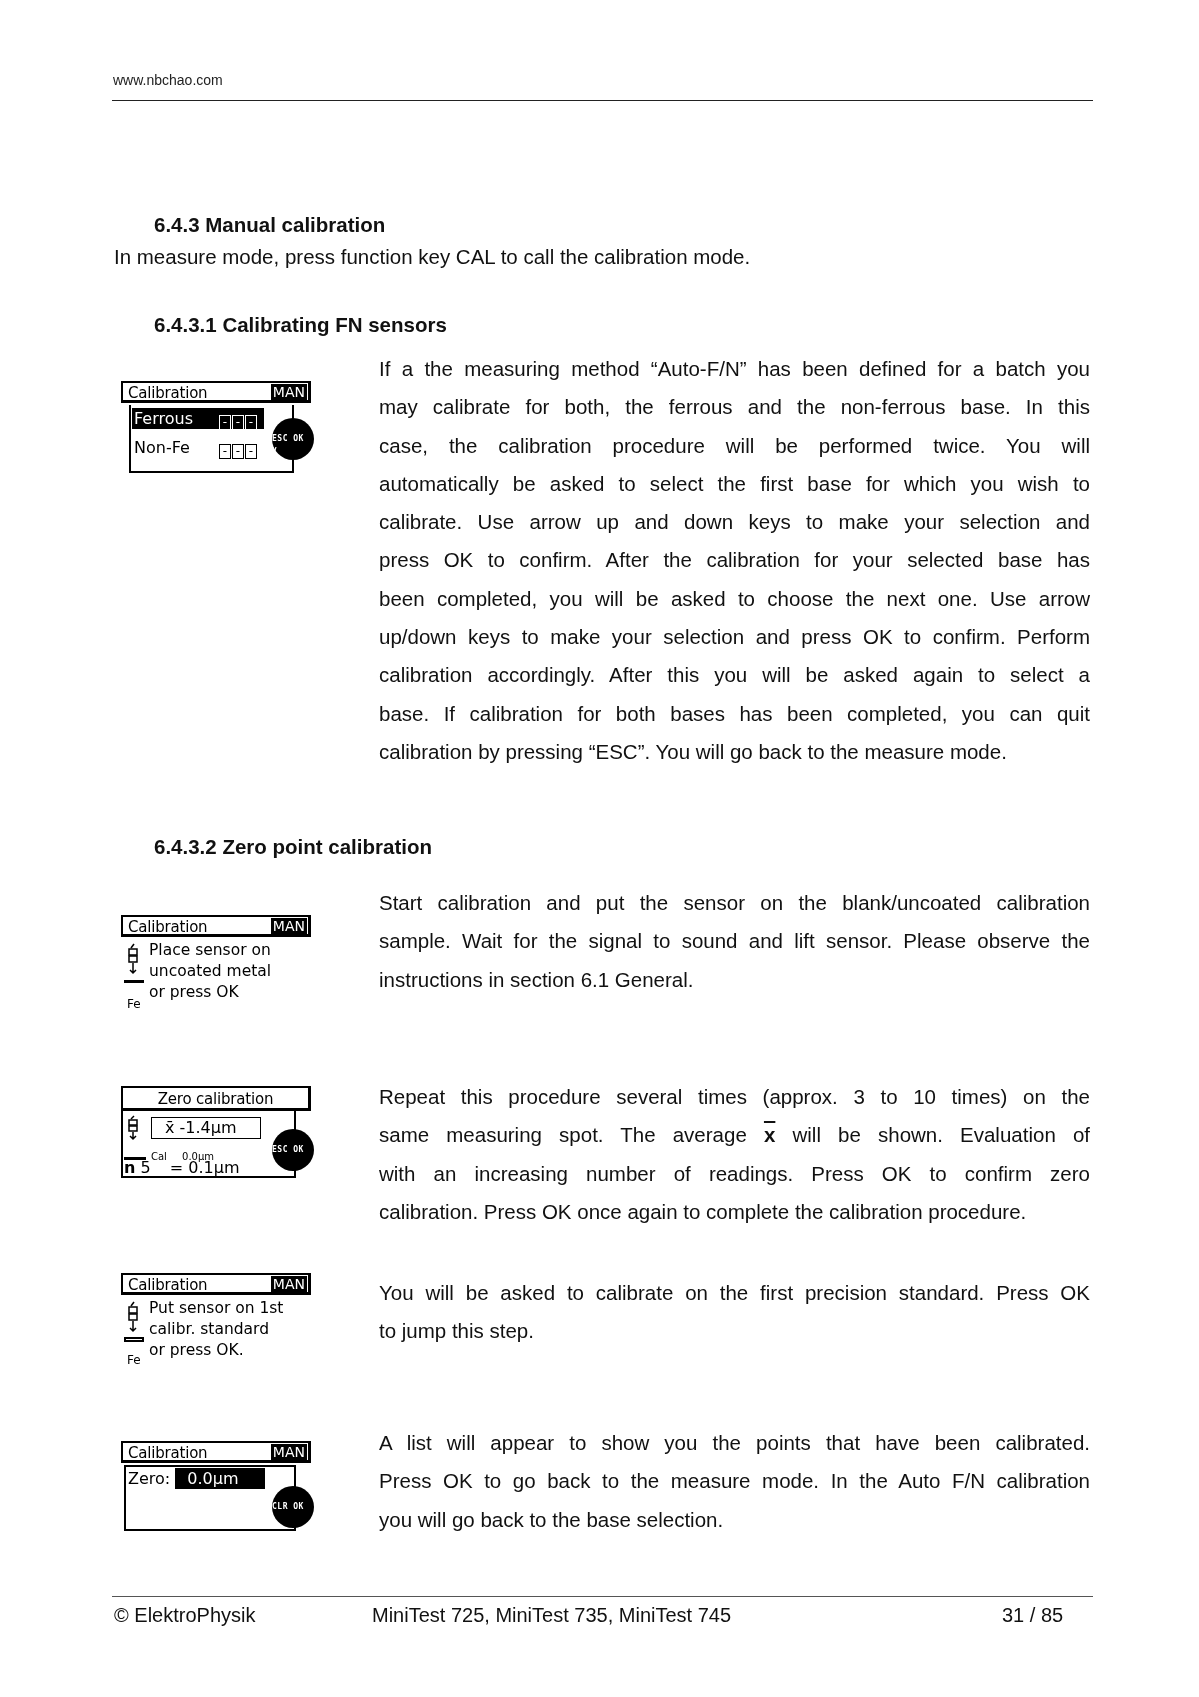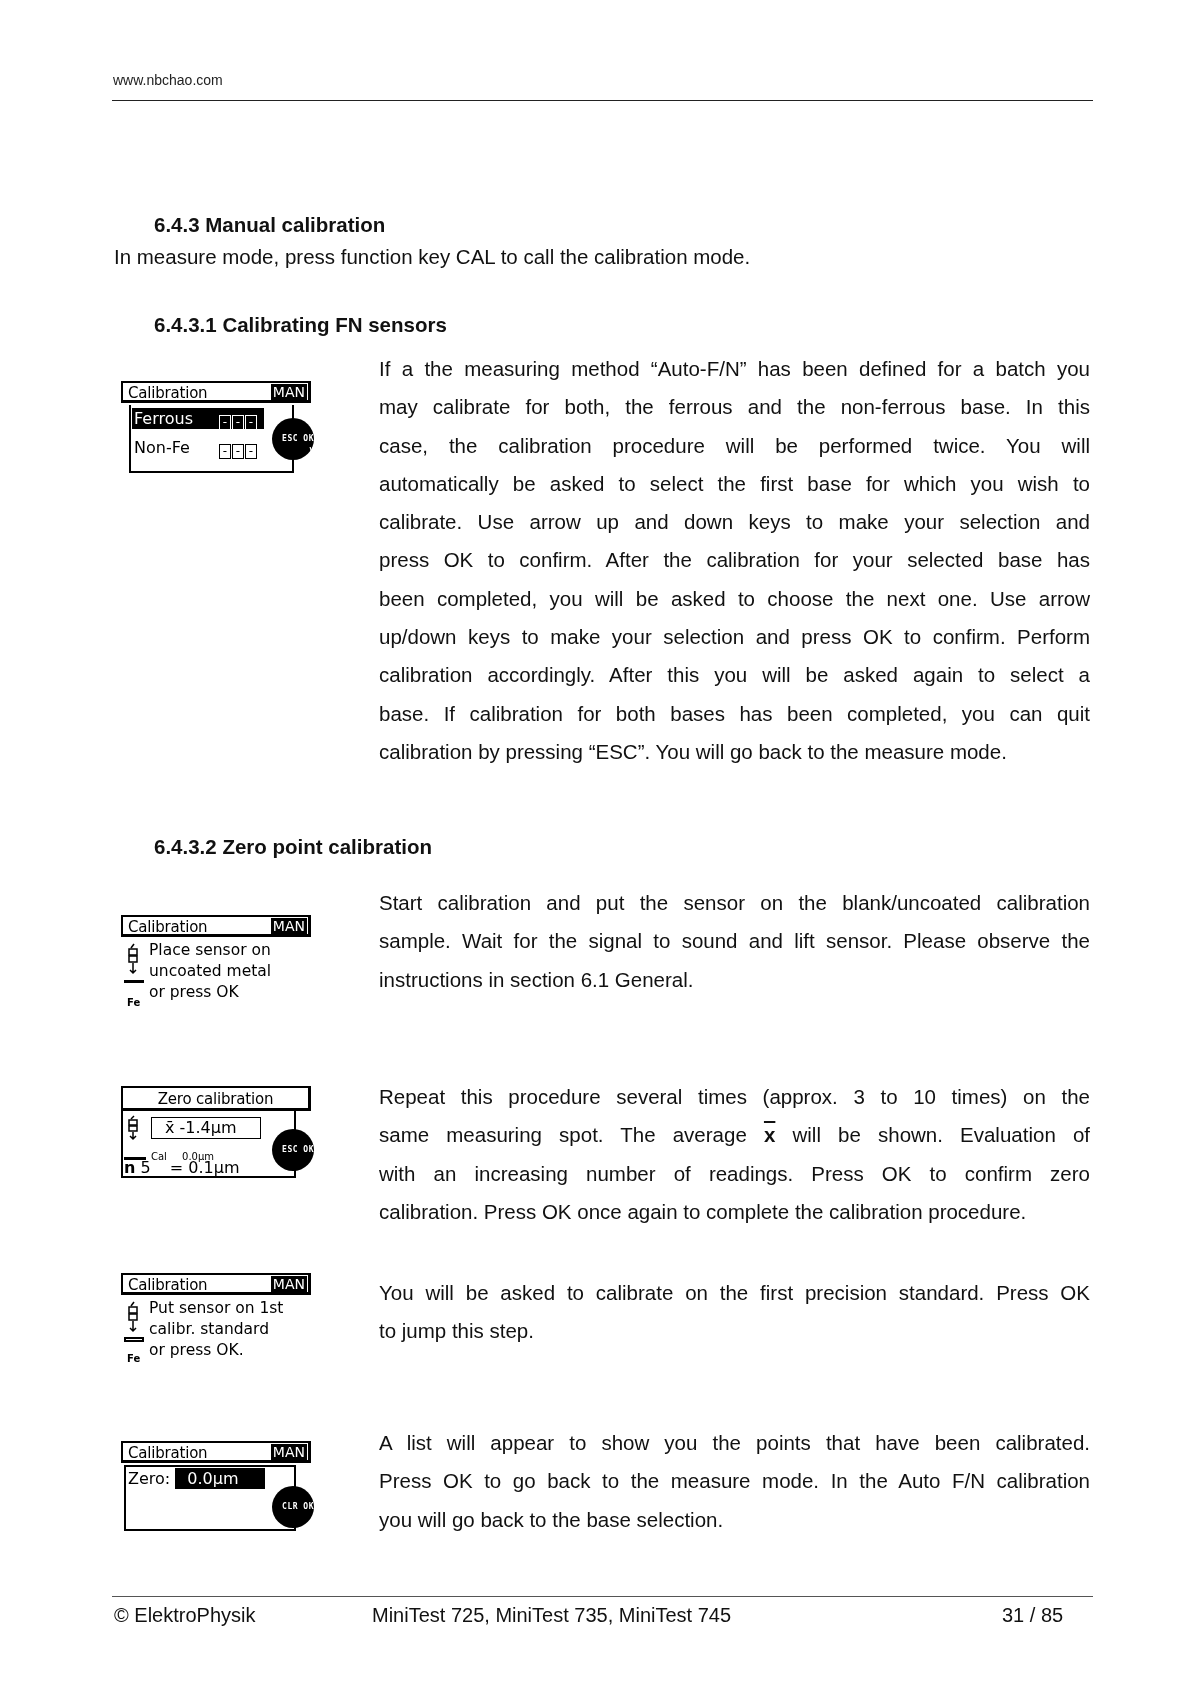--- a/index.html
+++ b/index.html
@@ -21,31 +21,31 @@
   
   .lcd{position:absolute;font-family:"DejaVu Sans",sans-serif;color:#000;}
   .lcd .title{position:absolute;left:0;top:0;width:190px;height:22px;border:2px solid #000;
               border-right-width:3px;border-bottom-width:3px;box-sizing:border-box;background:#fff;}
   .lcd .title .t{position:absolute;left:5px;top:1px;font-size:15px;letter-spacing:-0.2px;}
   .lcd .title .man{position:absolute;right:1px;top:1px;height:16px;background:#000;color:#fff;
               font-size:14px;line-height:16px;padding:0 2px;}
   .lcd .title .center{left:0;right:0;text-align:center;}
   .lcd .body{position:absolute;border:2px solid #000;box-sizing:border-box;}
   .lcd .knob{position:absolute;width:42px;height:42px;border-radius:50%;background:#000;color:#fff;
-             font-size:8px;font-weight:bold;text-align:right;font-family:"DejaVu Sans Mono",monospace;}
+             font-size:8px;font-weight:bold;text-align:left;font-family:"DejaVu Sans Mono",monospace;}
   .lcd .knob .kl{position:absolute;top:16px;left:0;width:100%;letter-spacing:0.5px;}
   .lcd .knob .kv{position:absolute;top:27px;left:0;width:100%;}
   .lcd .row{position:absolute;font-size:16px;white-space:nowrap;}
   .lcd .sel{background:#000;color:#fff;}
   .lcd .boxes{display:inline-block;}
   .lcd .bx{display:inline-block;width:12px;height:15px;border:1.5px solid currentColor;margin-left:1px;
            text-align:center;line-height:12px;font-size:12px;vertical-align:middle;box-sizing:border-box;}
   .lcd .sensor{position:absolute;font-size:15px;line-height:16px;}
   .lcd .bar{position:absolute;height:3px;background:#000;}
-  .lcd .fe{position:absolute;font-size:10px;font-weight:bold;}
+  .lcd .fe{position:absolute;font-size:12px;font-weight:normal;}
   .lcd .msg{position:absolute;font-size:15.5px;line-height:21px;white-space:nowrap;}
 </style>
 </head>
 <body>
 
 <div class="abs hdr-url">www.nbchao.com</div>
 <div class="abs hdr-rule"></div>
 
 <div class="abs h" style="top:213px">6.4.3 Manual calibration</div>
 <div class="abs p" style="left:114px;top:245px">In measure mode, press function key CAL to call the calibration mode.</div>

